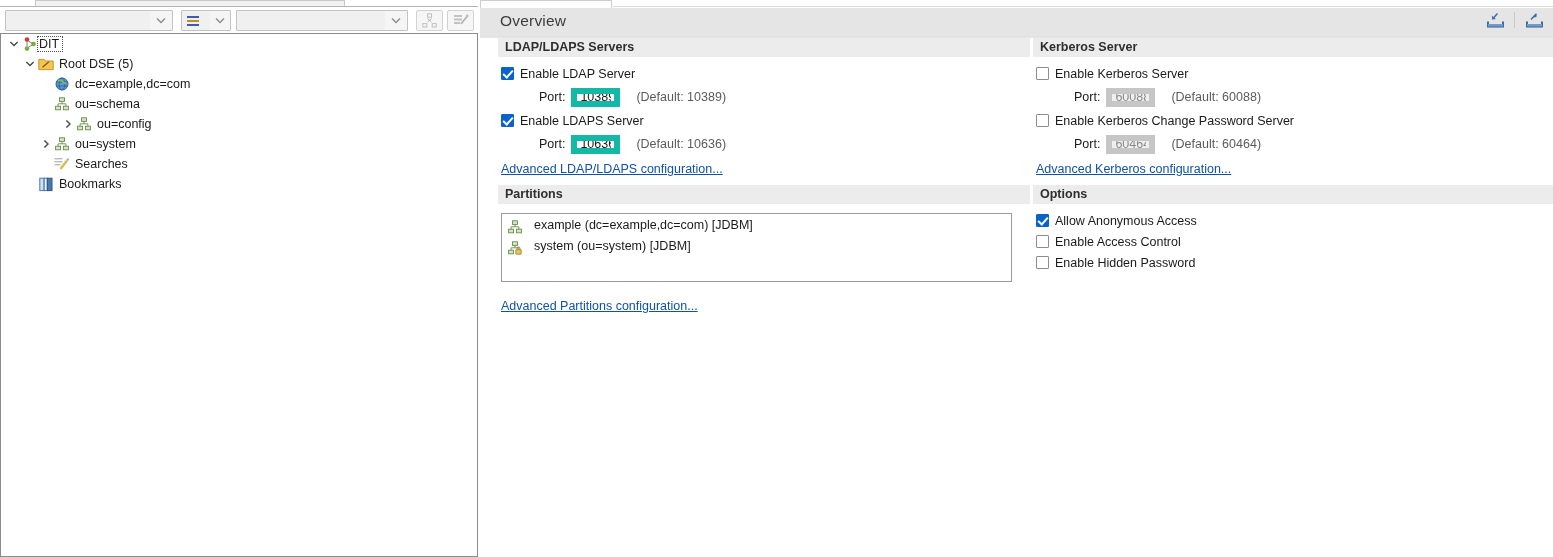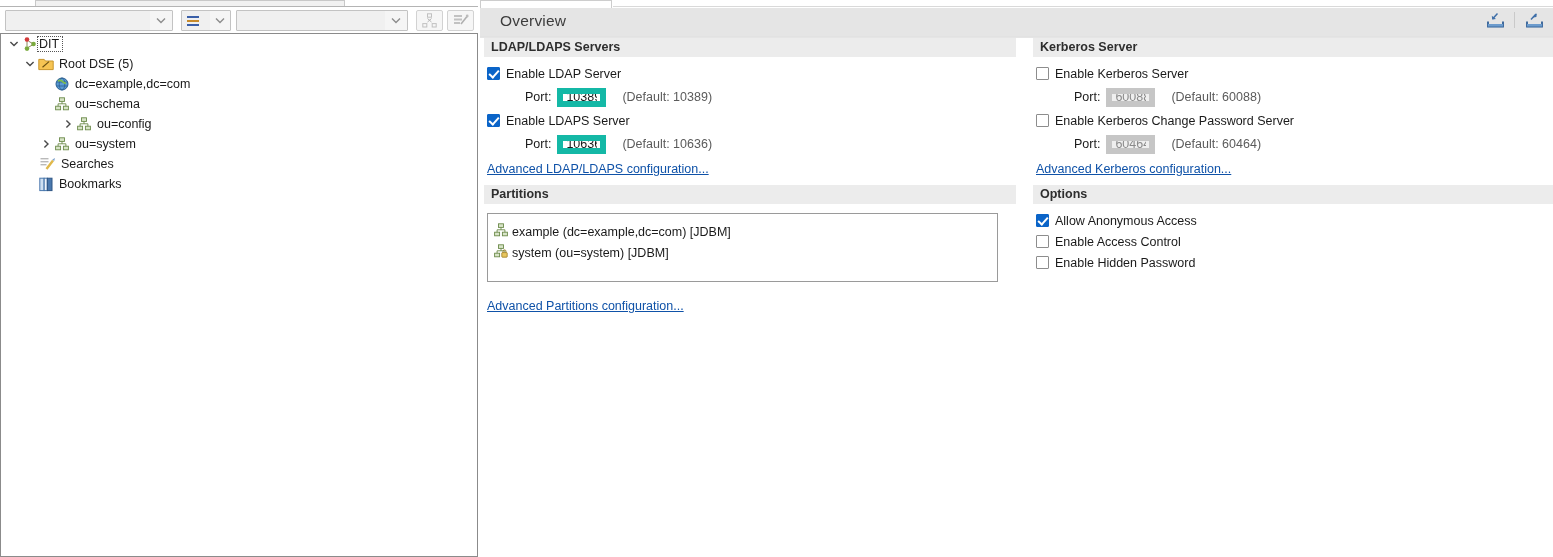--- a/index.html
+++ b/index.html
@@ -63,21 +63,21 @@
   #editor-title{position:absolute;left:20px;top:8px;height:25px;line-height:25px;
       font-size:15.5px;color:#3d3d3d;letter-spacing:0.2px;}
   #editor-sep{position:absolute;left:0;top:36px;width:100%;height:1px;background:#e2e2e2;}
   #editor-actions{position:absolute;right:6px;top:7px;height:26px;display:flex;align-items:center;gap:2px;}
   .act{width:26px;height:24px;display:flex;align-items:center;justify-content:center;}
   .actdiv{width:1px;height:16px;background:#c9c9c9;margin:0 4px;}
 
   
   #body{position:absolute;left:0;top:38px;width:100%;bottom:0;background:#ffffff;}
   .col{position:absolute;top:0;}
-  #col-left{left:4px;width:532px;}
+  #col-left{left:18px;width:532px;}
   #col-right{left:553px;width:520px;}
 
   .section{position:relative;margin-bottom:0;}
   .sec-head{height:19px;line-height:19px;background:#ececec;color:#2e2e2e;
       font-weight:bold;font-size:12.5px;padding-left:7px;box-sizing:border-box;}
   .sec-body{padding:6px 0 0 3px;}
 
   .ckrow{display:flex;align-items:center;height:21px;}
   .cbox{width:13px;height:13px;box-sizing:border-box;flex:0 0 13px;margin-right:6px;
       border:1px solid #8d8d8d;background:#ffffff;border-radius:1px;position:relative;}
@@ -93,21 +93,21 @@
       padding:0 3px;line-height:17px;text-align:left;}
   .portinput.disabled{background:#efefef;border-color:#c6c6c6;color:#8a8a8a;}
   .portdefault{font-size:12.5px;color:#5b5b5b;margin-left:16px;}
 
   .linkrow{height:24px;display:flex;align-items:center;}
   a.cfglink{color:#0f52a8;text-decoration:underline;font-size:12.5px;cursor:pointer;}
 
   .plaintext{font-size:12.5px;color:#1a1a1a;height:21px;line-height:21px;}
   .partbox{border:1px solid #9a9a9a;background:#ffffff;height:69px;box-sizing:border-box;
       margin-top:3px;padding:4px 0 0 4px;width:511px;}
-  .partrow{height:21px;display:flex;align-items:flex-end;}
+  .partrow{height:21px;display:flex;align-items:flex-start;gap:8px;}
   .partrow .pi{width:18px;height:18px;flex:0 0 18px;display:flex;align-items:center;justify-content:center;}
   .partrow .pt{font-size:12.5px;color:#1a1a1a;padding-left:2px;}
 </style>
 </head>
 <body>
 
 <div id="topstrip">
   <div class="tabstub"></div>
   <div class="underline"></div>
 </div>
@@ -248,21 +248,21 @@
         <span class="ticon">
           <svg width="14" height="14" viewBox="0 0 14 14">
             <rect x="4.5" y="0.8" width="5" height="3.6" fill="#d8e4c8" stroke="#6c8a4a" stroke-width="0.9"></rect>
             <rect x="0.6" y="9.2" width="5" height="3.6" fill="#d8e4c8" stroke="#6c8a4a" stroke-width="0.9"></rect>
             <rect x="8.4" y="9.2" width="5" height="3.6" fill="#d8e4c8" stroke="#6c8a4a" stroke-width="0.9"></rect>
             <path d="M7 4.5 V6.8 M3.1 9.2 V6.8 H10.9 V9.2" fill="none" stroke="#6c8a4a" stroke-width="0.9"></path>
           </svg>
         </span>
         <span class="tlabel">ou=system</span>
       </div>
-      <div class="trow" style="padding-left: 24px;">
+      <div class="trow" style="padding-left: 38px;">
         <span class="twist"></span>
         <span class="ticon">
           <svg width="16" height="14" viewBox="0 0 16 14">
             <rect x="0.5" y="1" width="8" height="1.4" fill="#b9b9b9"></rect>
             <rect x="0.5" y="4" width="8" height="1.4" fill="#b9b9b9"></rect>
             <rect x="0.5" y="7" width="6" height="1.4" fill="#b9b9b9"></rect>
             <path d="M6.5 12 L13 3.6" stroke="#e0b84a" stroke-width="2.4"></path>
             <path d="M12.3 2.6 L15 1 L14.2 4.2 Z" fill="#7fa2cc"></path>
           </svg>
         </span>

